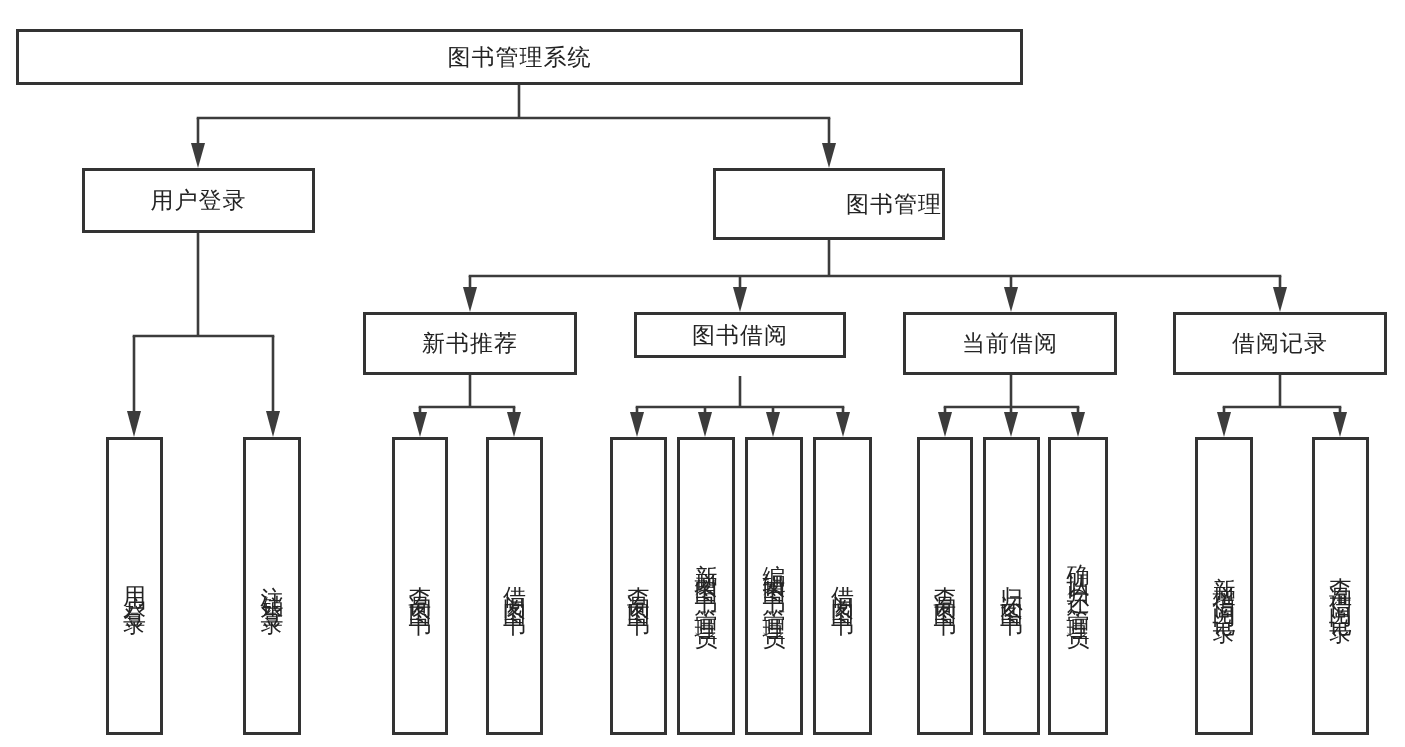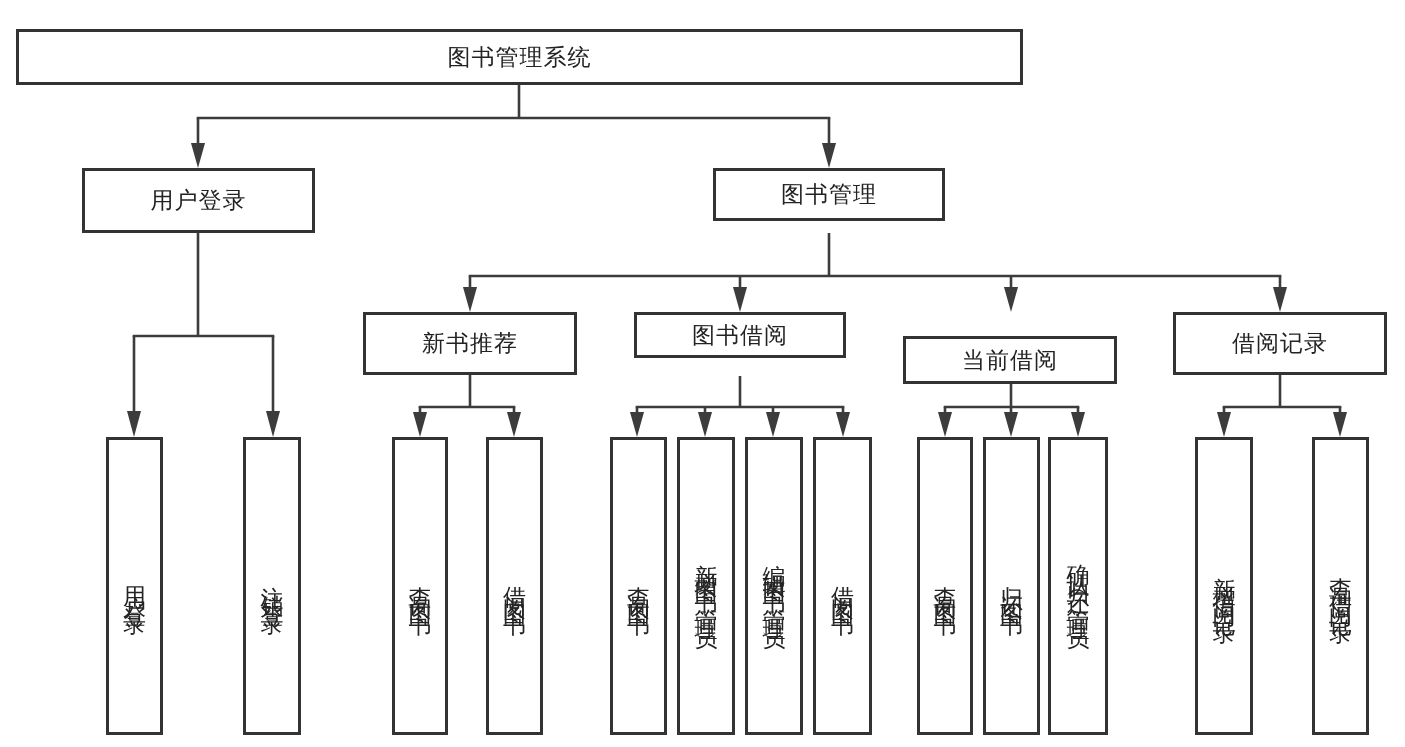--- a/index.html
+++ b/index.html
@@ -30,24 +30,24 @@
   .leaf .vtext{
     writing-mode:vertical-rl;
     text-orientation:mixed;
     letter-spacing:9px;
     font-size:23px;
     line-height:1;
   }
   
   #b-root            {left:16px;  top:12px;  width:1007px; height:56px;margin-top:17px;}
   #b-user-login      {left:82px;  top:168px; width:233px;  height:65px;}
-  #b-book-mgmt       {left:713px; top:168px; width:232px;  height:53px;}
+  #b-book-mgmt       {left:713px; top:168px; width:232px;  height:72px;justify-content:flex-end;}
   #b-new-book-rec    {left:363px; top:312px; width:214px;  height:63px;}
   #b-book-borrow     {left:634px; top:312px; width:212px;  height:46px;}
-  #b-current-borrow  {left:903px; top:312px; width:214px;  height:48px;margin-top:24px;}
+  #b-current-borrow  {left:903px; top:312px; width:214px;  height:63px;}
   #b-borrow-record   {left:1173px;top:312px; width:214px;  height:63px;}
   
   #b-ul-login   {left:106px;  width:57px;}
   #b-ul-logout  {left:243px;  width:58px;}
   #b-nb-query   {left:392px;  width:56px;}
   #b-nb-borrow  {left:486px;  width:57px;}
   #b-bb-query   {left:610px;  width:57px;}
   #b-bb-add     {left:677px;  width:58px;}
   #b-bb-edit    {left:745px;  width:58px;}
   #b-bb-borrow  {left:813px;  width:59px;}

